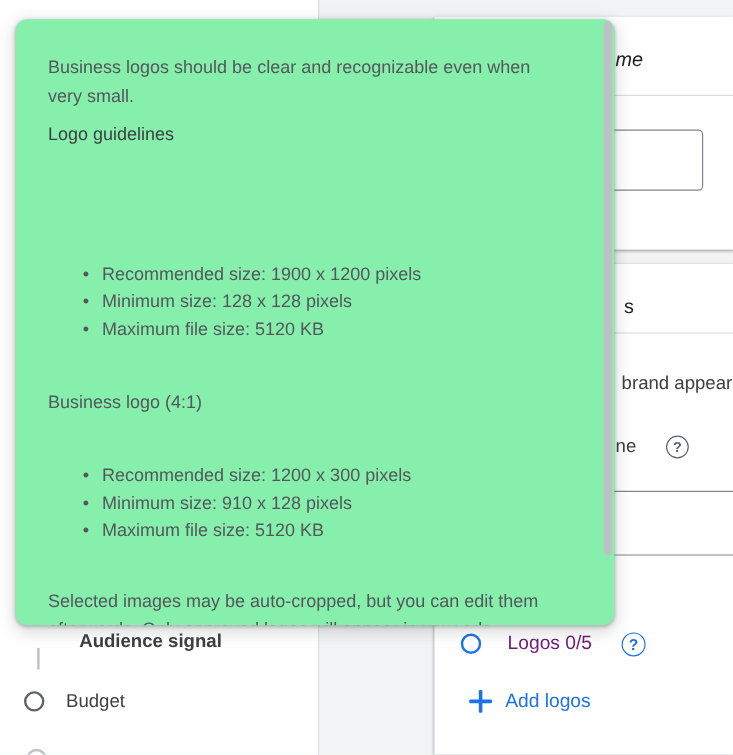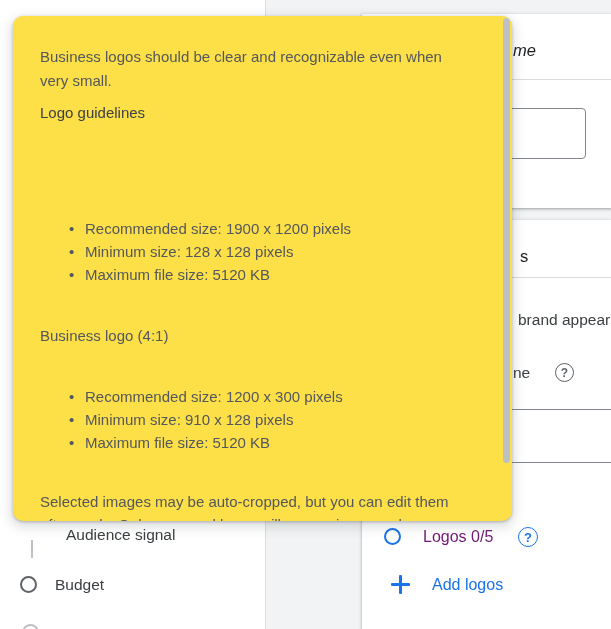--- a/index.html
+++ b/index.html
@@ -15,21 +15,21 @@
   .bg-gray-col   { left:266px; top:0; width:96px;  height:629px; background:#f1f3f4; }
   .bg-gray-top   { left:266px; top:0; width:345px; height:14px;  background:#f1f3f4; }
   .bg-gray-band  { left:362px; top:208px; width:249px; height:12px; background:#f1f3f4; }
 
   
   .nav {
     left:0; top:0; width:266px; height:629px; background:#fff;
     border-right:1px solid #dadce0;
   }
   .nav-label { font-size:15.5px; color:#3c4043; white-space:nowrap; line-height:16px; }
-  .nav-label-audience { left:66px; top:527px; }
+  .nav-label-audience { left:66px; top:527px;font-weight:bold; }
   .nav-label-budget   { left:55px; top:577px; }
   .step-connector { left:31px; top:540px; width:1.5px; height:18px; background:#bdc1c6; }
   .radio {
     width:17px; height:17px; border-radius:50%; background:#fff;
   }
   .radio-budget { left:20px; top:576px; border:2px solid #5f6368; }
   .radio-next   { left:22px; top:624px; border:2px solid #bdc1c6; }
 
   
   .card {
@@ -67,25 +67,25 @@
   .add-logos-btn {
     left:29px; top:355px; display:flex; align-items:center; gap:11px;
     cursor:pointer; color:#1a73e8;
   }
   .plus-icon { position:relative; width:19px; height:19px; }
   .plus-icon::before, .plus-icon::after {
     content:""; position:absolute; background:#1a73e8; border-radius:1px;
   }
   .plus-icon::before { left:8.2px; top:0; width:2.6px; height:19px; }
   .plus-icon::after  { left:0; top:8.2px; width:19px; height:2.6px; }
-  .add-logos-label { font-size:16px; font-weight:500; line-height:19px; white-space:nowrap;margin-left:11px; }
+  .add-logos-label { font-size:16px; font-weight:500; line-height:19px; white-space:nowrap; }
 
   
   .tooltip {
-    left:13px; top:16px; width:499px; height:505px; background:#fde047;
+    left:13px; top:16px; width:499px; height:505px; background:#86efac;
     border-radius:10px; overflow:hidden; z-index:10;
     box-shadow:0 1px 3px rgba(60,64,67,.32), 0 4px 12px 2px rgba(60,64,67,.18);
   }
   .tip-text { position:absolute; left:27px; font-size:15px; color:#54575b; line-height:19px; white-space:nowrap; }
   .tip-line1 { top:31px; }
   .tip-line2 { top:55px; }
   .tip-bold  { top:87px; font-weight:400; color:#3c4043; }
   .tip-sec1  { top:143px; }
   .tip-sec2  { top:310px; }
   .tip-foot1 { top:476px; }

